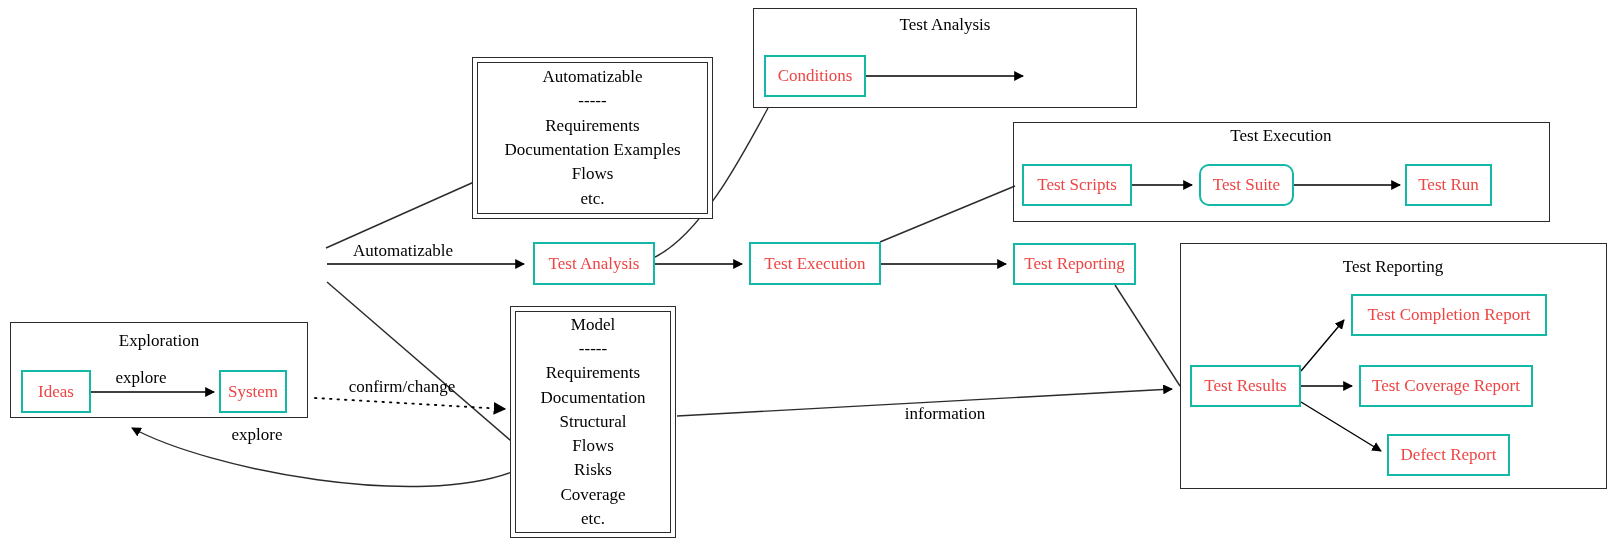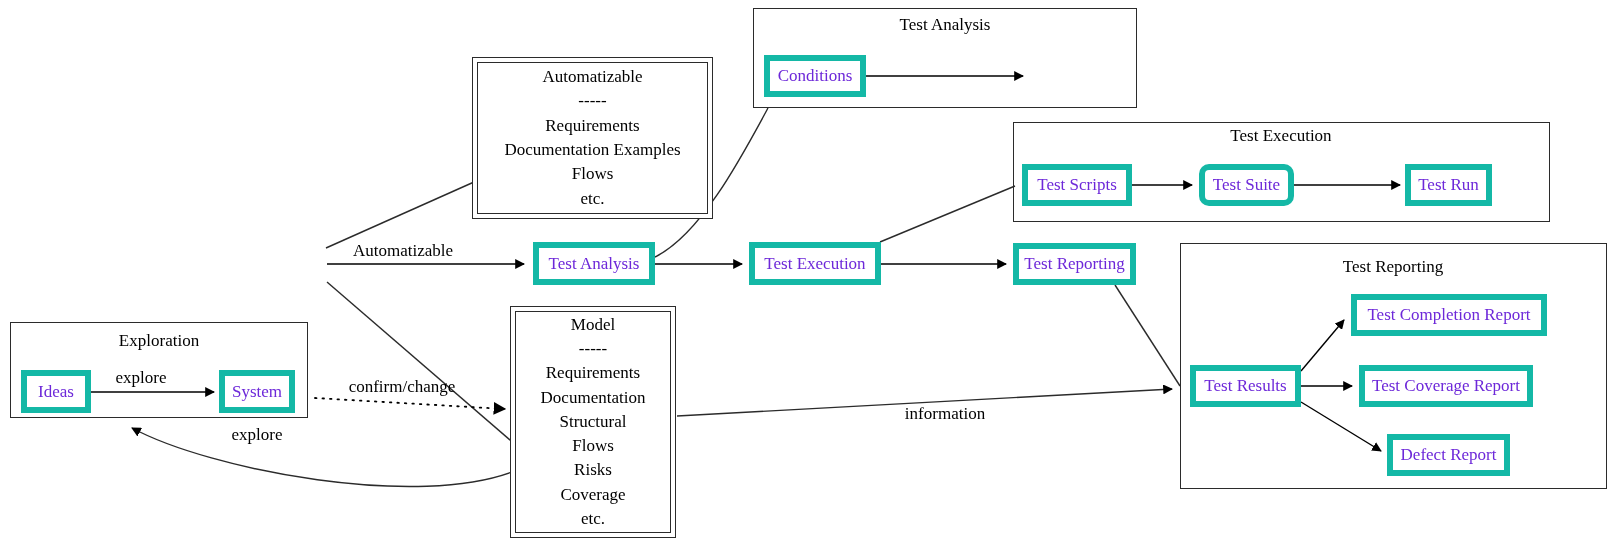--- a/index.html
+++ b/index.html
@@ -20,28 +20,28 @@
     position: absolute;
     left: 0;
     top: 0;
     width: 1617px;
     height: 560px;
     pointer-events: none;
   }
   .node {
     position: absolute;
     box-sizing: border-box;
-    border: 6px solid #14b8a6;
+    border: 2px solid #14b8a6;
     background: #ffffff;
     display: flex;
     align-items: center;
     justify-content: center;
     text-align: center;
     font-size: 17px;
-    color: #6d28d9;
+    color: #ef4444;
     line-height: 1.28;
     white-space: nowrap;
   }
   .cluster {
     position: absolute;
     box-sizing: border-box;
     border: 1px solid #2b2b2b;
     background: transparent;
   }
   .cluster-label {
@@ -185,21 +185,21 @@
   <div class="node" style="left:1190px; top:365px; width:111px; height:42px;">Test Results</div>
 
   <div class="node" style="left:1351px; top:294px; width:196px; height:42px;">Test Completion Report</div>
 
   <div class="node" style="left:1359px; top:365px; width:174px; height:42px;">Test Coverage Report</div>
 
   <div class="node" style="left:1387px; top:434px; width:123px; height:42px;">Defect Report</div>
 
   <div class="node" style="left:21px; top:370px; width:70px; height:43px;">Ideas</div>
 
-  <div class="node" style="left:219px; top:370px; width:76px; height:43px;">System</div>
+  <div class="node" style="left:219px; top:370px; width:68px; height:43px;">System</div>
 
   <div class="edge-label" style="left:403px; top:241px;">Automatizable</div>
 
   <div class="edge-label" style="left:402px; top:377px;">confirm/change</div>
 
   <div class="edge-label" style="left:945px; top:376px;margin-top:28px;">information</div>
 
   <div class="edge-label" style="left:141px; top:368px;">explore</div>
 
   <div class="edge-label" style="left:257px; top:425px;">explore</div>

